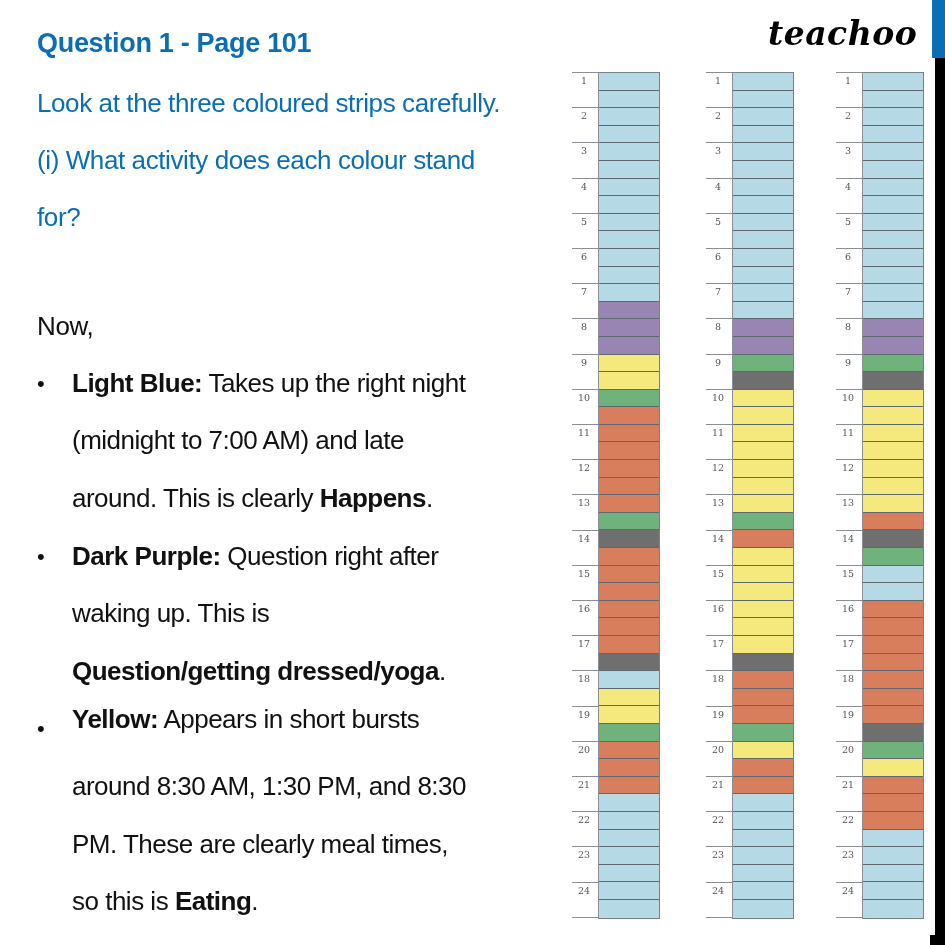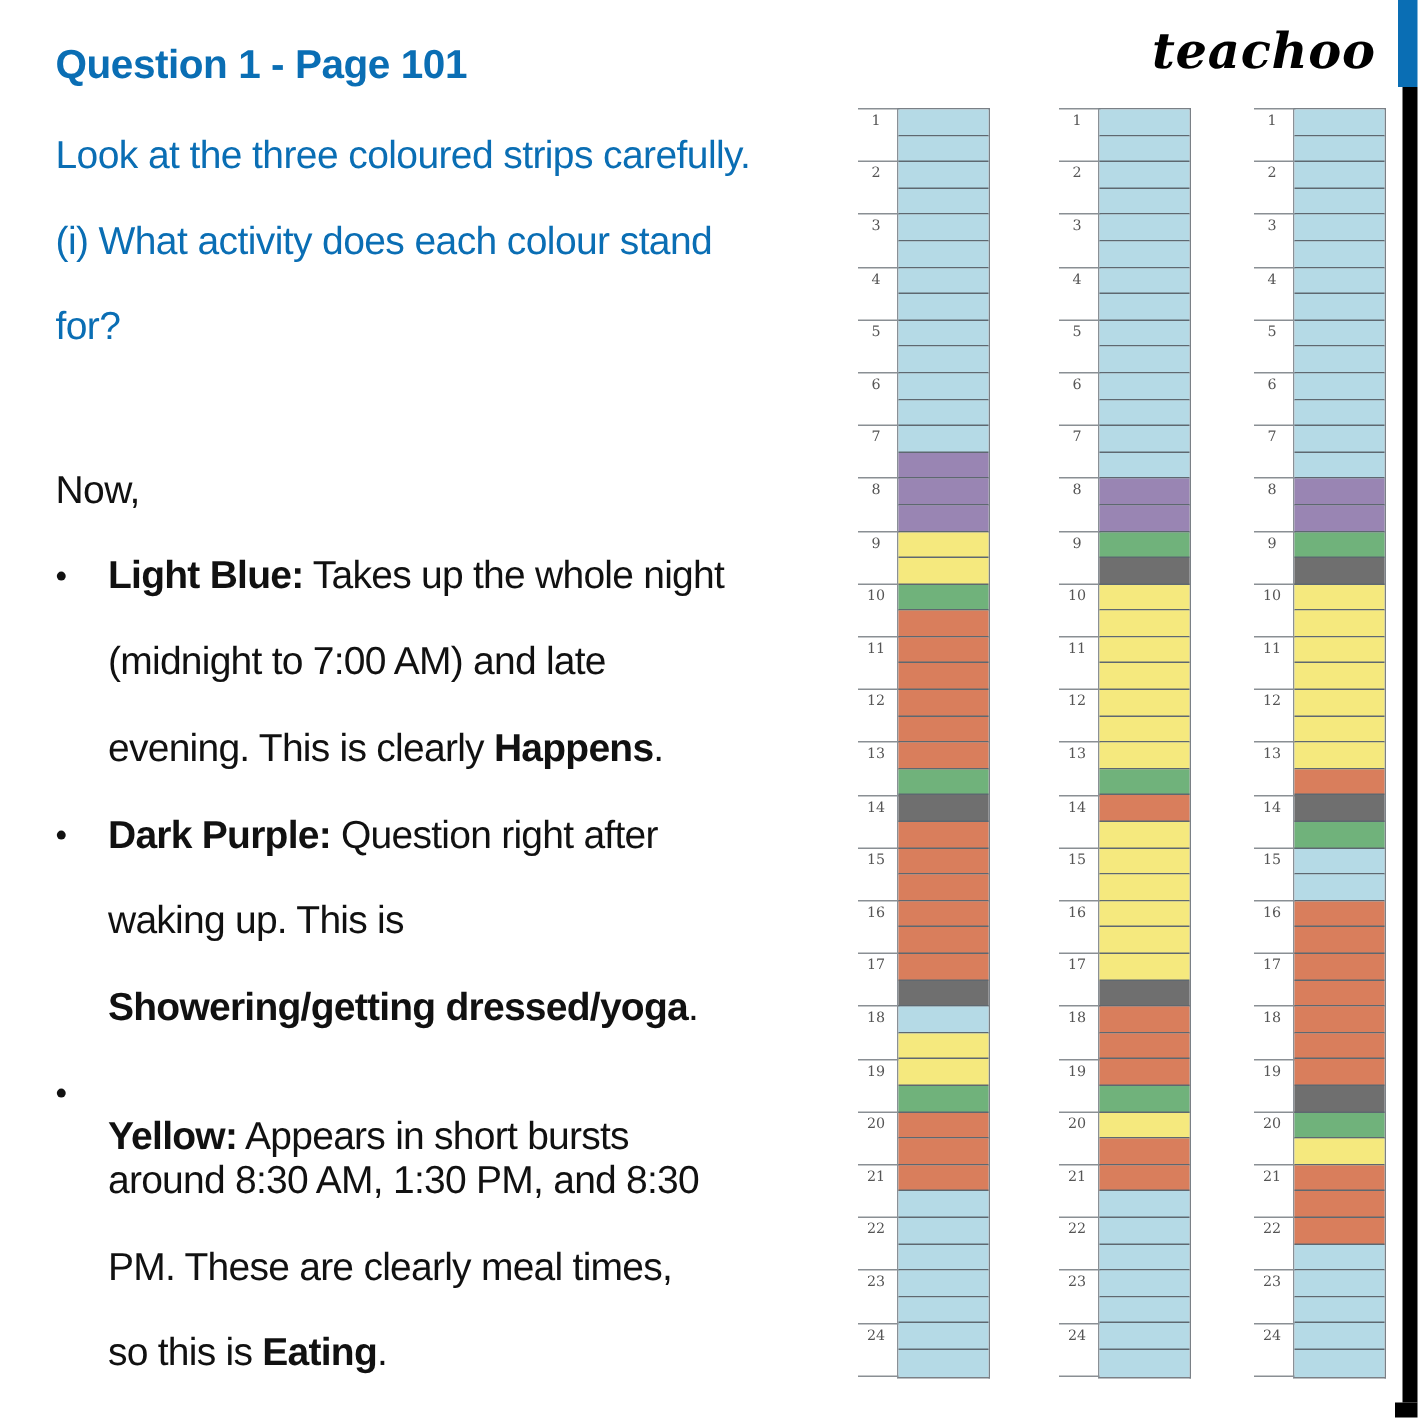--- a/index.html
+++ b/index.html
@@ -68,31 +68,31 @@
 <div class="black-bar"></div>
 <div class="black-foot"></div>
 
 <div class="qline" style="top:88px;">Look at the three coloured strips carefully.</div>
 <div class="qline" style="top:145px;">(i) What activity does each colour stand</div>
 <div class="qline" style="top:202px;">for?</div>
 
 <div class="body-line" style="top:311px;">Now,</div>
 
 <div class="bullet" style="top:371px;">•</div>
-<div class="bl" style="top:368px;"><b>Light Blue:</b> <span>Takes up the whole night</span></div>
+<div class="bl" style="top:368px;"><b>Light Blue:</b> <span>Takes up the right night</span></div>
 <div class="bl" style="top:425px;">(midnight to 7:00 AM) and late</div>
-<div class="bl" style="top:483px;"><span>evening. This is clearly </span><b>Happens</b><span>.</span></div>
+<div class="bl" style="top:483px;"><span>around. This is clearly </span><b>Happens</b><span>.</span></div>
 
 <div class="bullet" style="top:544px;">•</div>
 <div class="bl" style="top:541px;"><b>Dark Purple:</b> <span>Question right after</span></div>
 <div class="bl" style="top:598px;">waking up. This is</div>
-<div class="bl" style="top:656px;"><b>Showering/getting dressed/yoga</b><span>.</span></div>
+<div class="bl" style="top:656px;"><b>Question/getting dressed/yoga</b><span>.</span></div>
 
 <div class="bullet" style="top:716px;">•</div>
-<div class="bl" style="top:742px;"><b>Yellow:</b> <span>Appears in short bursts</span></div>
+<div class="bl" style="top:704px;"><b>Yellow:</b> <span>Appears in short bursts</span></div>
 <div class="bl" style="top:771px;">around 8:30 AM, 1:30 PM, and 8:30</div>
 <div class="bl" style="top:829px;">PM. These are clearly meal times,</div>
 <div class="bl" style="top:886px;"><span>so this is </span><b>Eating</b><span>.</span></div>
 
 <div class="strip-wrap" style="left:572px;">
     <div class="strip-labels">
       <div class="hour-tick" style="top: 0px;"></div>
       <div class="hour-label" style="top: -9px;">1</div>
       <div class="hour-tick" style="top: 35.2px;"></div>
       <div class="hour-label" style="top: 26.2px;">2</div>

